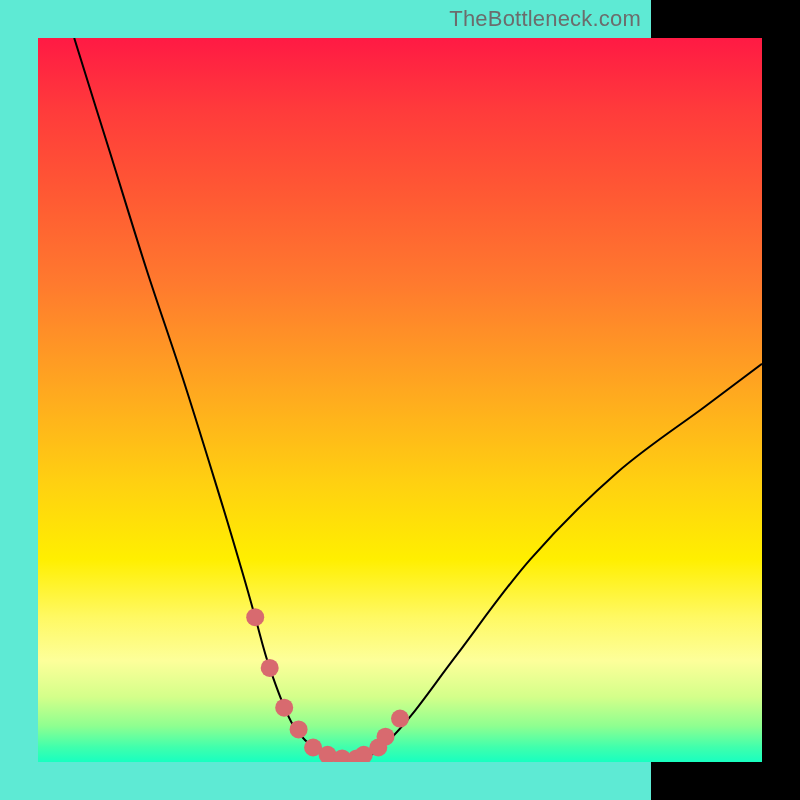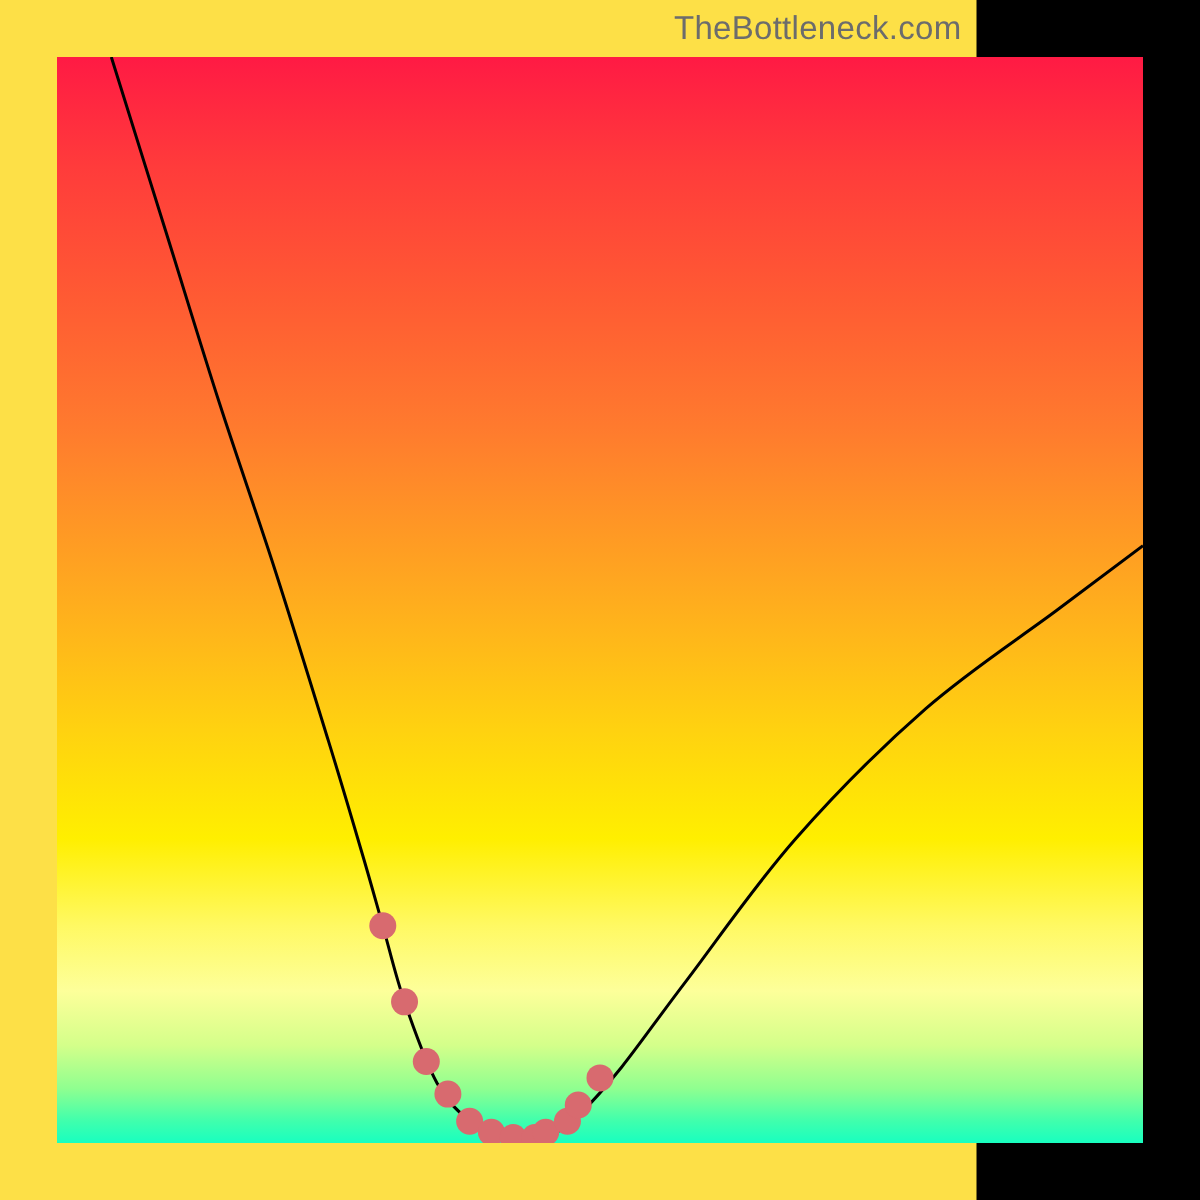--- a/index.html
+++ b/index.html
@@ -10,21 +10,21 @@
     background: #000;
     font-family: Arial, Helvetica, sans-serif;
     overflow: hidden;
   }
   .frame {
     position: absolute;
     left: 0;
     top: 0;
     width: 651px;
     height: 800px;
-    background: #fde047;
+    background: #5eead4;
   }
   .plot {
     position: absolute;
     left: 38px;
     top: 38px;
     width: 724px;
     height: 724px;
     background: linear-gradient(to bottom,
       #ff1a44 0%,
       #ff3b3b 10%,

